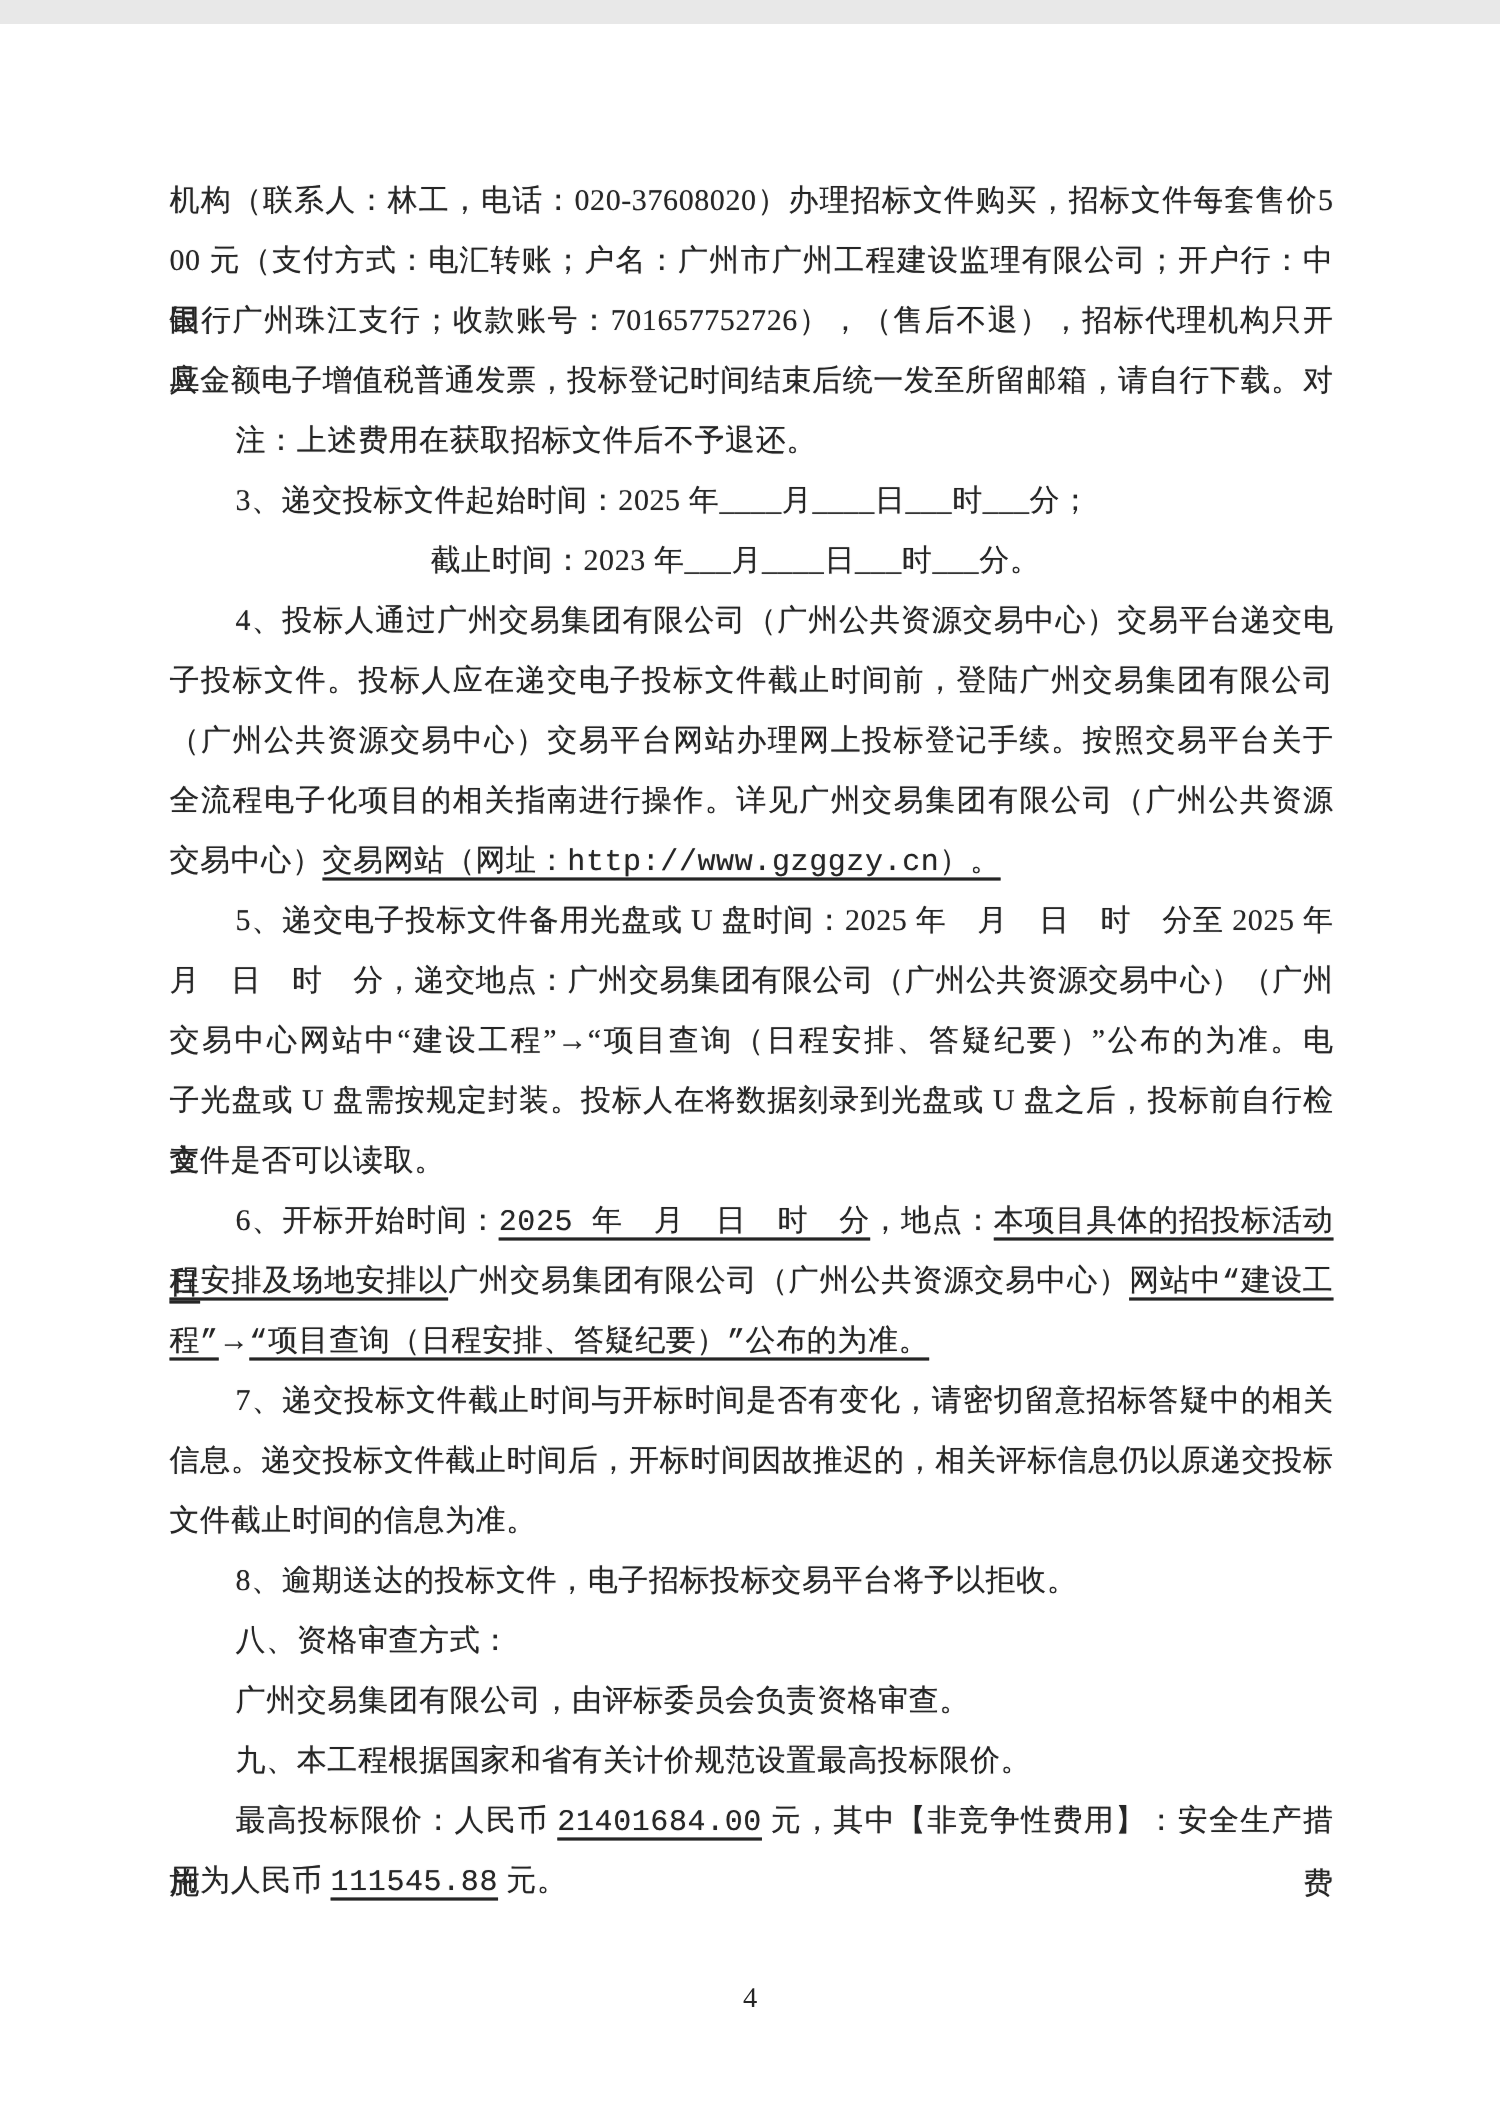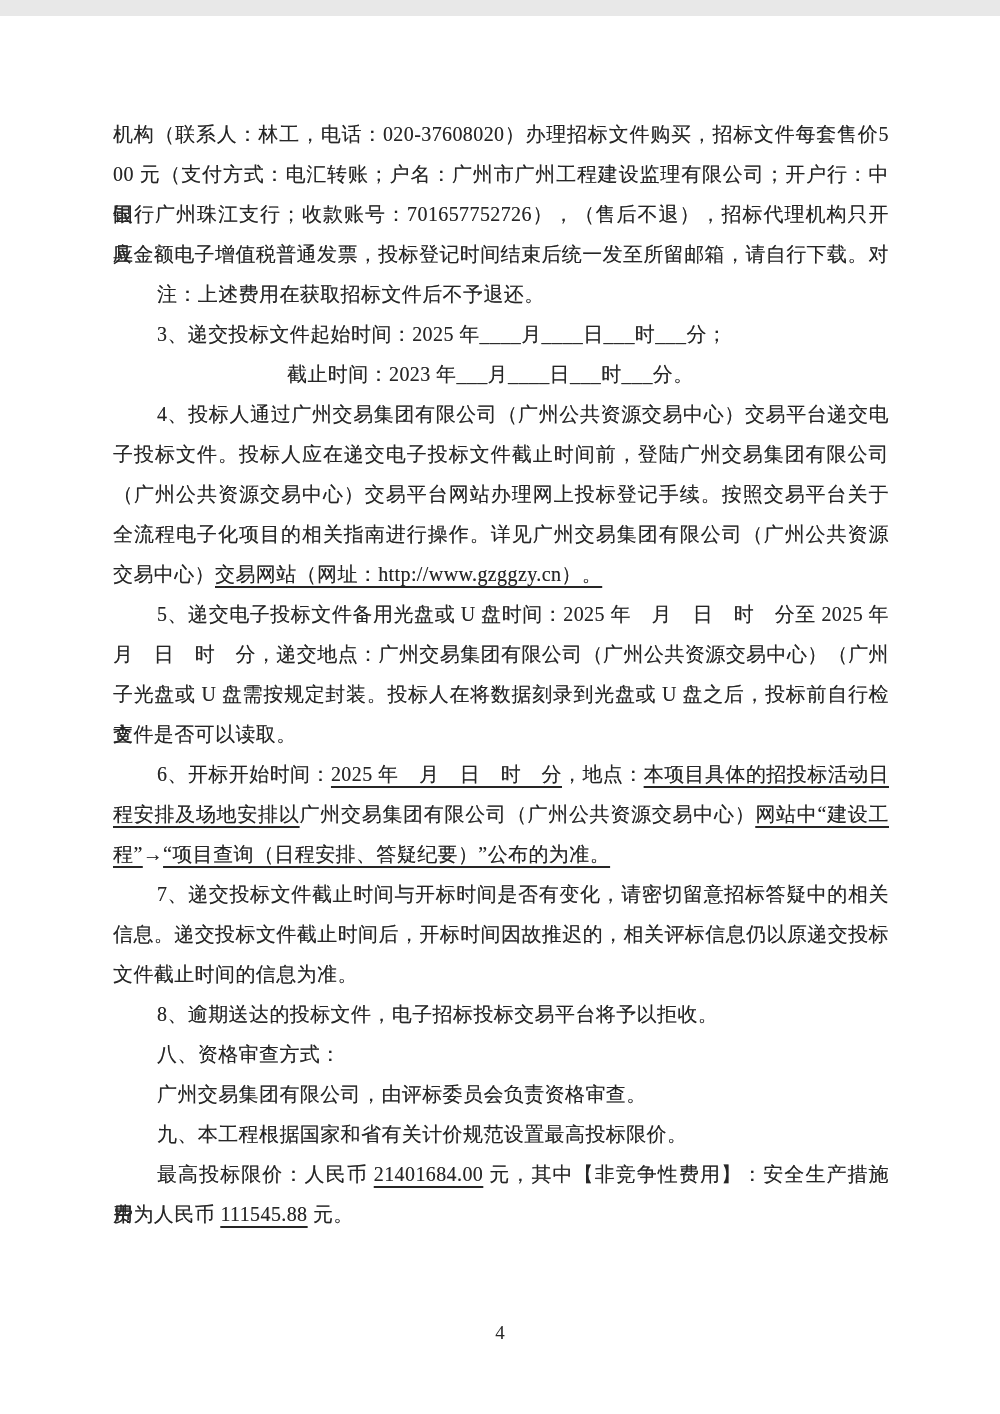--- a/index.html
+++ b/index.html
@@ -29,20 +29,21 @@
     text-align-last: left;
     white-space: pre-wrap;
   }
   .line.fill { text-align-last: justify; }
   .line.indent-first { text-indent: 44px; }
   .line.indent-deep  { text-indent: 174px; }
   .u {
     text-decoration: underline;
     text-underline-offset: 5px;
     text-decoration-thickness: 1.5px;
+    font-family: Liberation Mono, monospace;
   }
   .page-number {
     position: absolute;
     left: 0; right: 0;
     top: 1302px;
     text-align: center;
     font-size: 19px;
     line-height: 30px;
     color: #262626;
   }
@@ -59,20 +60,21 @@
       <div class="line indent-first"><span>注：上述费用在获取招标文件后不予退还。</span></div>
       <div class="line indent-first"><span>3、递交投标文件起始时间：2025 年____月____日___时___分；</span></div>
       <div class="line indent-deep"><span>截止时间：2023 年___月____日___时___分。</span></div>
       <div class="line indent-first fill"><span>4、投标人通过广州交易集团有限公司（广州公共资源交易中心）交易平台递交电</span></div>
       <div class="line fill"><span>子投标文件。投标人应在递交电子投标文件截止时间前，登陆广州交易集团有限公司</span></div>
       <div class="line fill"><span>（广州公共资源交易中心）交易平台网站办理网上投标登记手续。按照交易平台关于</span></div>
       <div class="line fill"><span>全流程电子化项目的相关指南进行操作。详见广州交易集团有限公司（广州公共资源</span></div>
       <div class="line"><span>交易中心）</span><span class="u">交易网站（网址：http://www.gzggzy.cn）。</span></div>
       <div class="line indent-first fill"><span>5、递交电子投标文件备用光盘或 U 盘时间：2025 年　月　日　时　分至 2025 年</span></div>
       <div class="line fill"><span>月　日　时　分，递交地点：广州交易集团有限公司（广州公共资源交易中心）（广州</span></div>
+      <div class="line fill"><span>交易中心网站中“建设工程”→“项目查询（日程安排、答疑纪要）”公布的为准。电</span></div>
       <div class="line fill"><span>子光盘或 U 盘需按规定封装。投标人在将数据刻录到光盘或 U 盘之后，投标前自行检查</span></div>
       <div class="line"><span>文件是否可以读取。</span></div>
       <div class="line indent-first fill"><span>6、开标开始时间：</span><span class="u">2025 年　月　日　时　分</span><span>，地点：</span><span class="u">本项目具体的招投标活动日</span></div>
       <div class="line fill"><span class="u">程安排及场地安排以</span><span>广州交易集团有限公司（广州公共资源交易中心）</span><span class="u">网站中“建设工</span></div>
       <div class="line"><span class="u">程”</span><span>→</span><span class="u">“项目查询（日程安排、答疑纪要）”公布的为准。</span></div>
       <div class="line indent-first fill"><span>7、递交投标文件截止时间与开标时间是否有变化，请密切留意招标答疑中的相关</span></div>
       <div class="line fill"><span>信息。递交投标文件截止时间后，开标时间因故推迟的，相关评标信息仍以原递交投标</span></div>
       <div class="line"><span>文件截止时间的信息为准。</span></div>
       <div class="line indent-first"><span>8、逾期送达的投标文件，电子招标投标交易平台将予以拒收。</span></div>
       <div class="line indent-first"><span>八、资格审查方式：</span></div>

